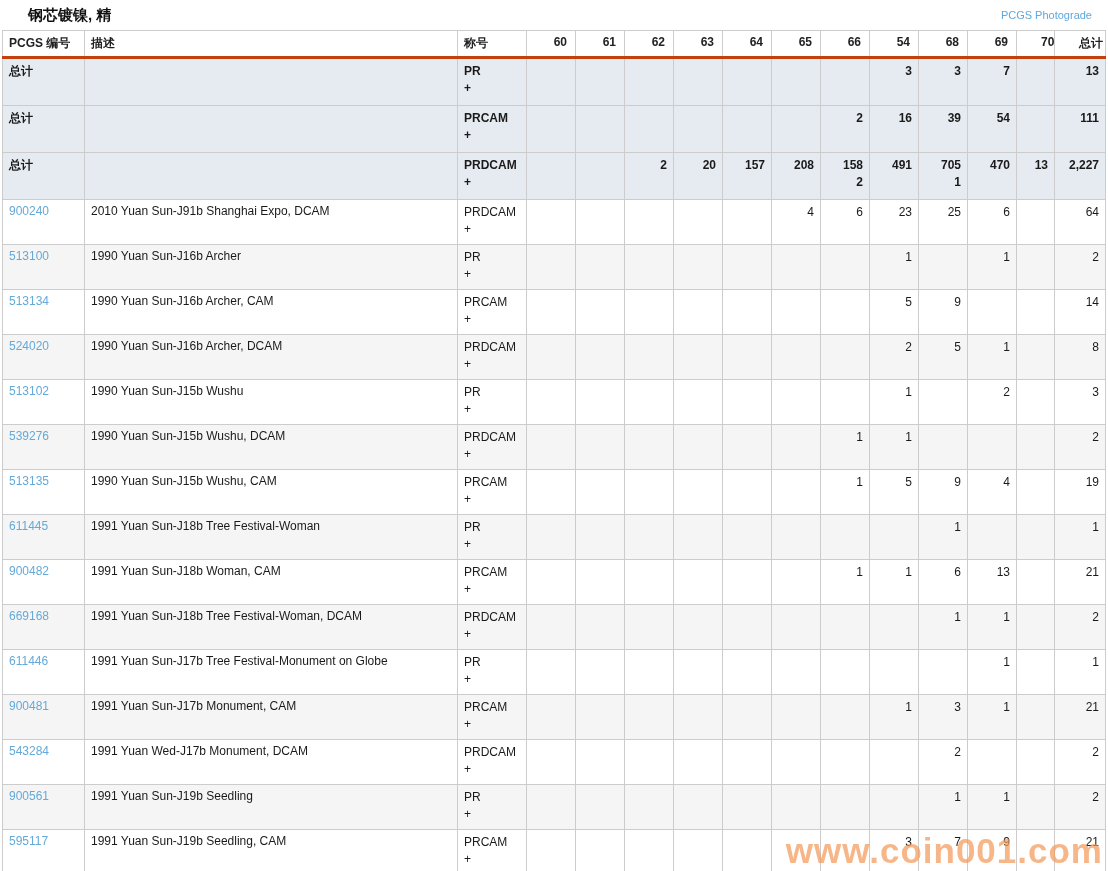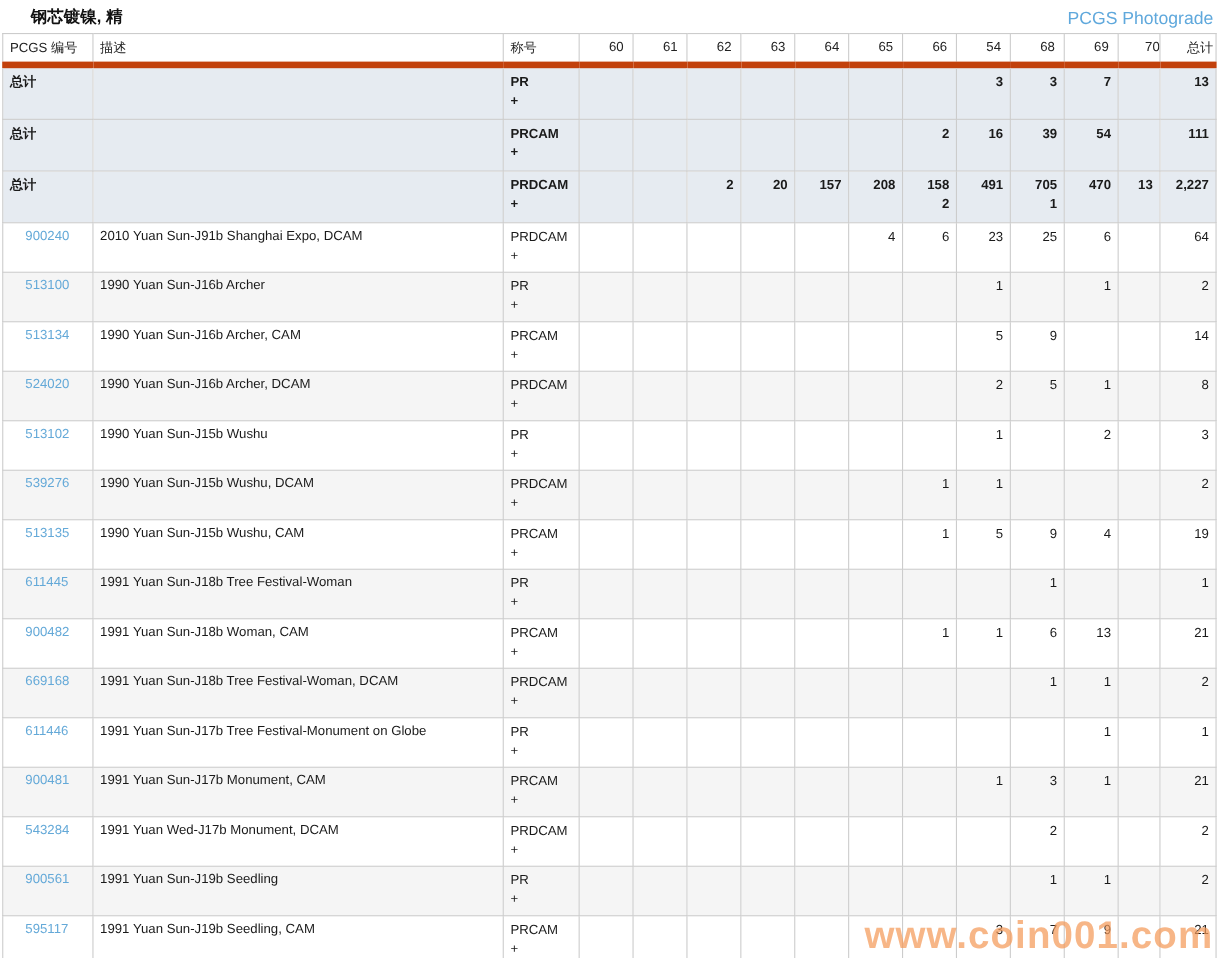--- a/index.html
+++ b/index.html
@@ -18,64 +18,63 @@
   }
   .page-title {
     position: absolute;
     left: 6px; top: 6px;
     font-size: 15px;
     font-weight: bold;
     color: #111;
   }
   .photograde-link {
     position: absolute;
-    right: 5px; top: 9px;
-    font-size: 16px;
+    right: 16px; top: 9px;
+    font-size: 11px;
     color: #5fa8dc;
     text-decoration: none;
     cursor: pointer;
   }
   table.pop {
     border-collapse: collapse;
     table-layout: fixed;
     width: 1104px;
     margin-left: 2px;
   }
   table.pop th, table.pop td {
     border: 1px solid #cccccc;
     padding: 4px 6px;
     font-size: 12px;
     vertical-align: top;
     overflow: hidden;
     white-space: nowrap;
   }
   table.pop thead th {
     background: #ffffff;
-    font-weight: normal;
+    font-weight: bold;
     text-align: left;
-    border-bottom: 6px solid #c2410c;
+    border-bottom: 3px solid #c2410c;
     padding-top: 4px; padding-bottom: 4px;
     color: #222;
   }
   table.pop thead th.num { text-align: right; padding-right: 8px; padding-left: 24px; }
   td.num { text-align: right; padding-right: 8px; }
   tr.total-row td {
     background: #e6ebf1;
     font-weight: bold;
     height: 38px;
   }
   tr.data-row td { height: 36px; }
   tr.data-row.alt td { background: #f5f5f5; }
   tr.data-row td { background: #ffffff; }
   tr.data-row.alt td { background: #f5f5f5; }
   a.pcgs-link {
     color: #64a9d8;
     text-decoration: none;
     cursor: pointer;
-    margin-left: 14px;
   }
   .desig-main { line-height: 17px; }
   .desig-plus { line-height: 17px; }
   .grade-sub  { line-height: 17px; }
   .grade-main { line-height: 17px; }
   .watermark {
     position: absolute;
     top: 831px;
     right: 5px;
     font-size: 35px;

